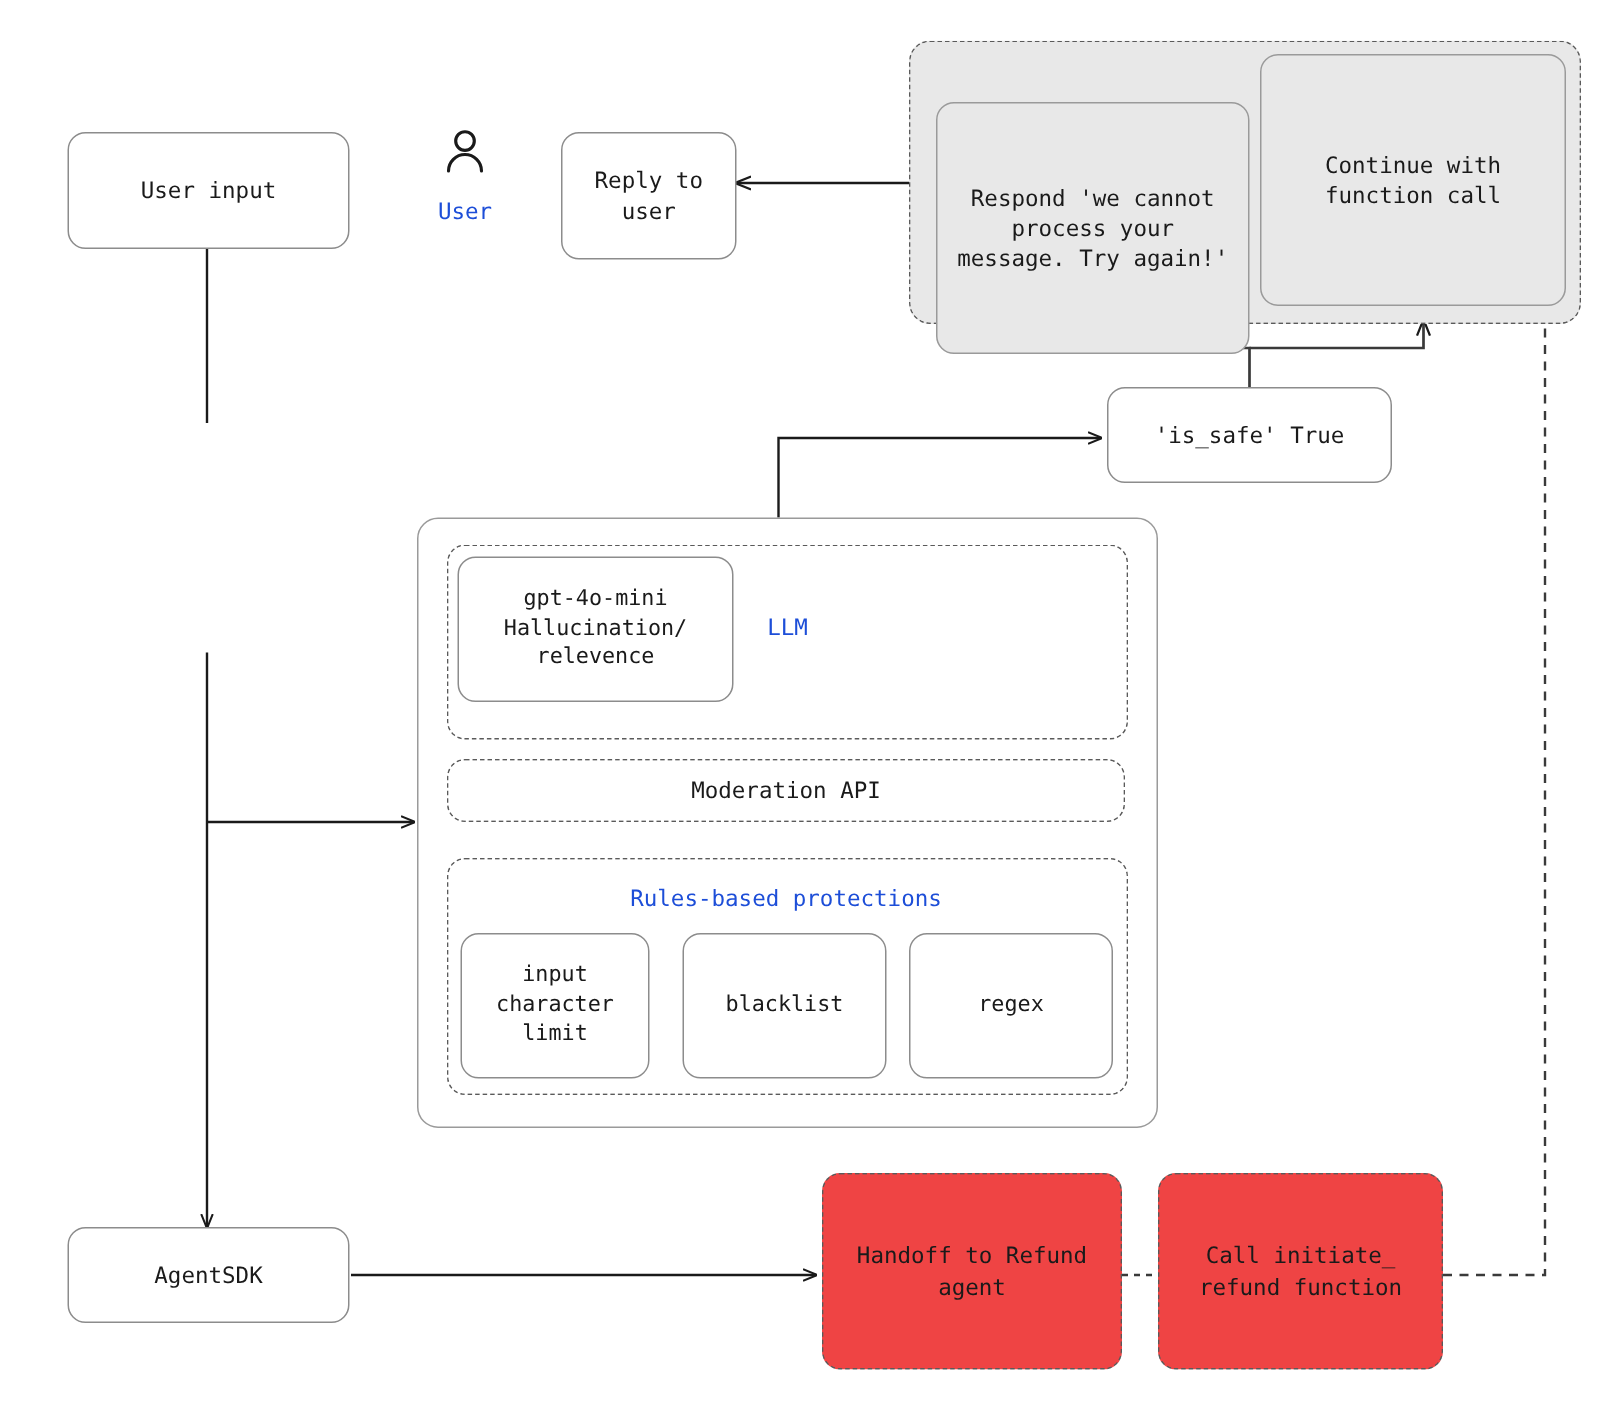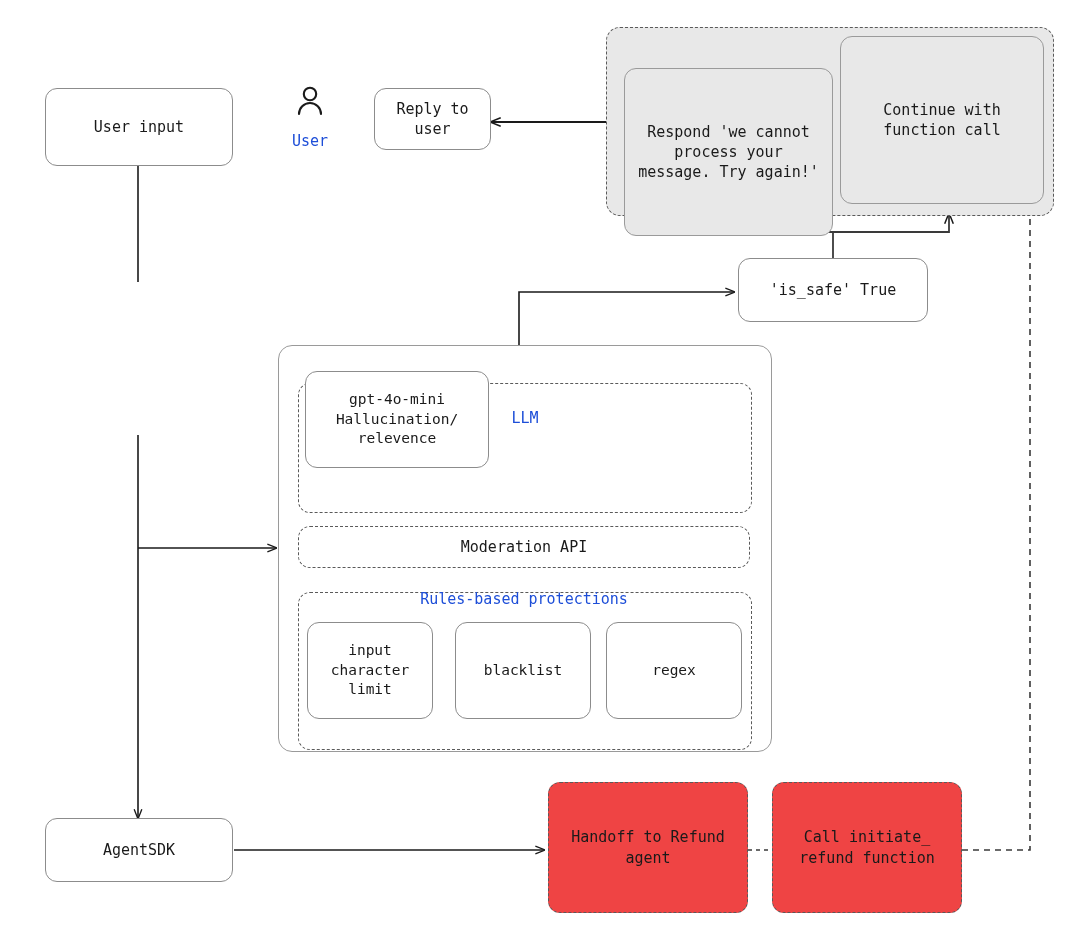--- a/index.html
+++ b/index.html
@@ -39,21 +39,20 @@
     border-radius: 12px;
     background: #e8e8e8;
     font-size: 15px;
   }
   
   .box-dashed {
     border: 1.6px dashed #5a5a5a;
     border-radius: 12px;
     background: transparent;
     font-size: 15px;
-    margin-top: 20px;
   }
   .box-dashed-gray {
     border: 1.6px dashed #5a5a5a;
     border-radius: 12px;
     background: #ef4444;
     font-size: 15px;
   }
   .group-outline {
     border: 1.2px solid #9a9a9a;
     border-radius: 14px;
@@ -126,21 +125,21 @@
   </div>
 
   <div class="usericon" style="left:295px; top:85px; width:30px; height:32px;">
     <svg width="30" height="32" viewBox="0 0 30 32">
       <circle cx="15" cy="9" r="6.2" fill="none" stroke="#1a1a1a" stroke-width="2.1"></circle>
       <path d="M 4 29 A 11 11 0 0 1 26 29" fill="none" stroke="#1a1a1a" stroke-width="2.1" stroke-linecap="round"></path>
     </svg>
   </div>
   <div class="label-top" style="left:280px; top:132px; width:60px;">User</div>
 
-  <div class="node box-solid" style="left:374px; top:88px; width:117px; height:62px;">
+  <div class="node box-solid" style="left:374px; top:88px; width:117px; height:85px;">
     <span>Reply to user</span>
   </div>
 
   <div style="position:absolute; left:606px; top:27px; width:446px; height:187px;
               border:1.6px dashed #5a5a5a; border-radius:14px; background:#e8e8e8;"></div>
 
   <div class="node box-solid-gray" style="left:624px; top:36px; width:209px; height:168px; padding:0 12px;margin-top:32px;">
     <span>Respond 'we cannot process your message. Try again!'</span>
   </div>
 

